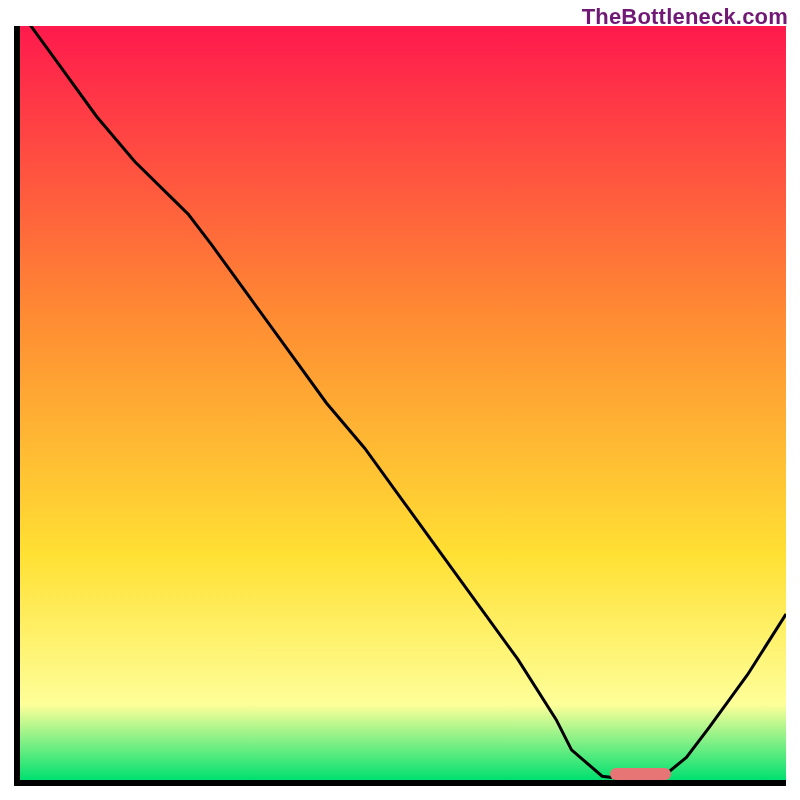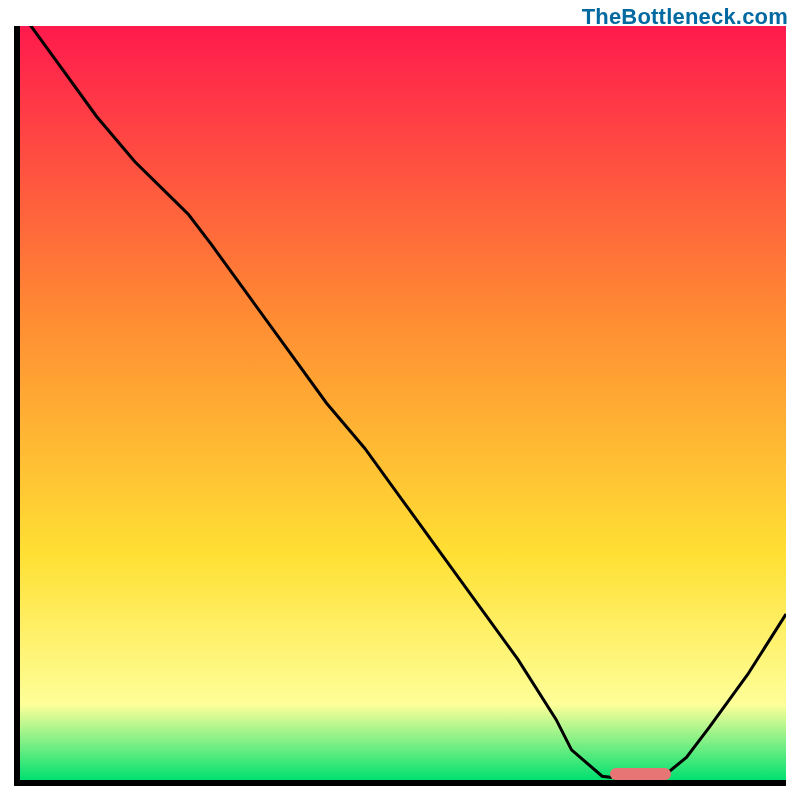--- a/index.html
+++ b/index.html
@@ -14,21 +14,21 @@
     position: relative;
     width: 800px;
     height: 800px;
   }
   .watermark {
     position: absolute;
     top: 4px;
     right: 12px;
     font-size: 22px;
     font-weight: bold;
-    color: #0369a1;
+    color: #701a75;
     letter-spacing: 0.2px;
   }
   .plot-frame {
     position: absolute;
     left: 14px;
     top: 26px;
     width: 772px;
     height: 760px;
     border-left: 6px solid #000;
     border-bottom: 6px solid #000;

